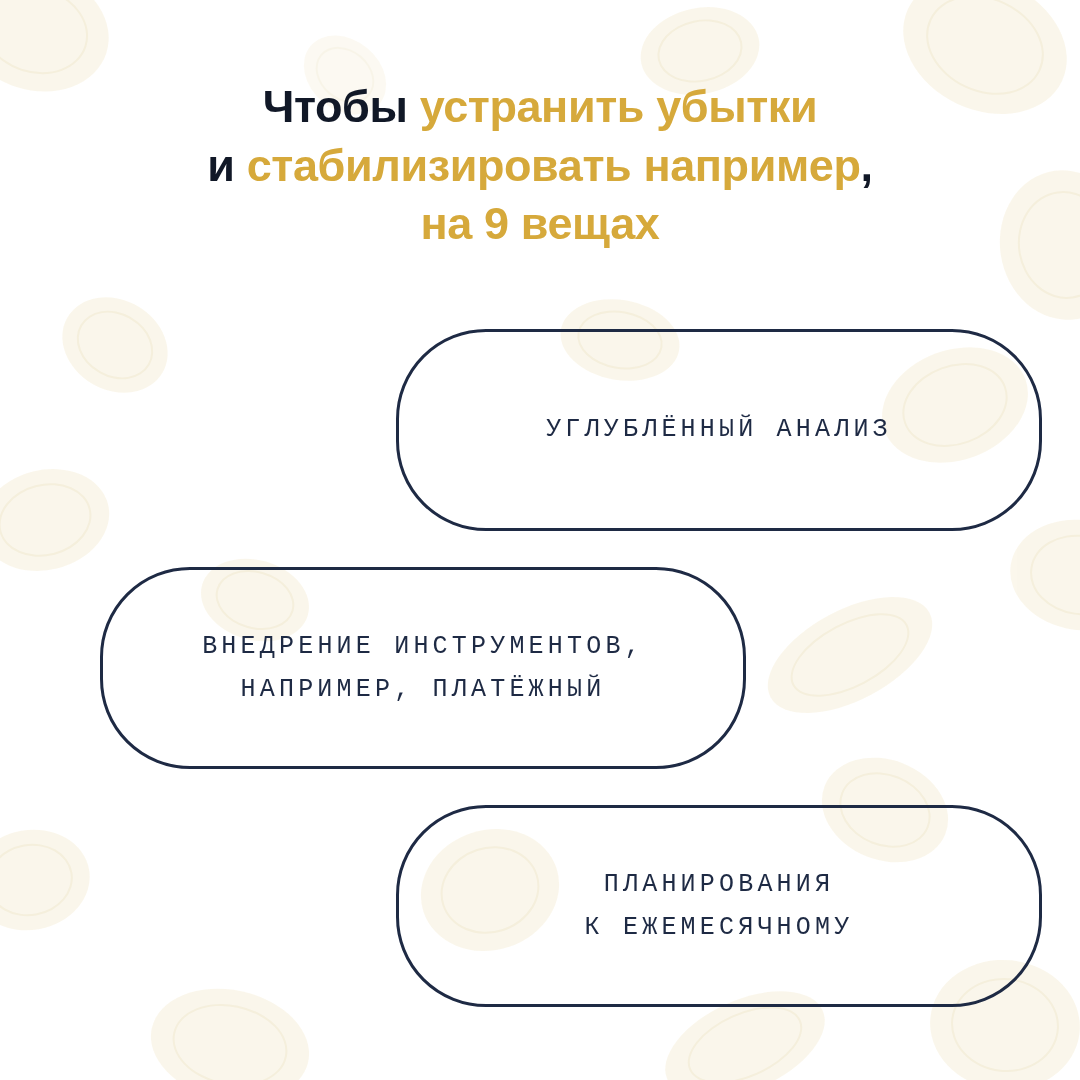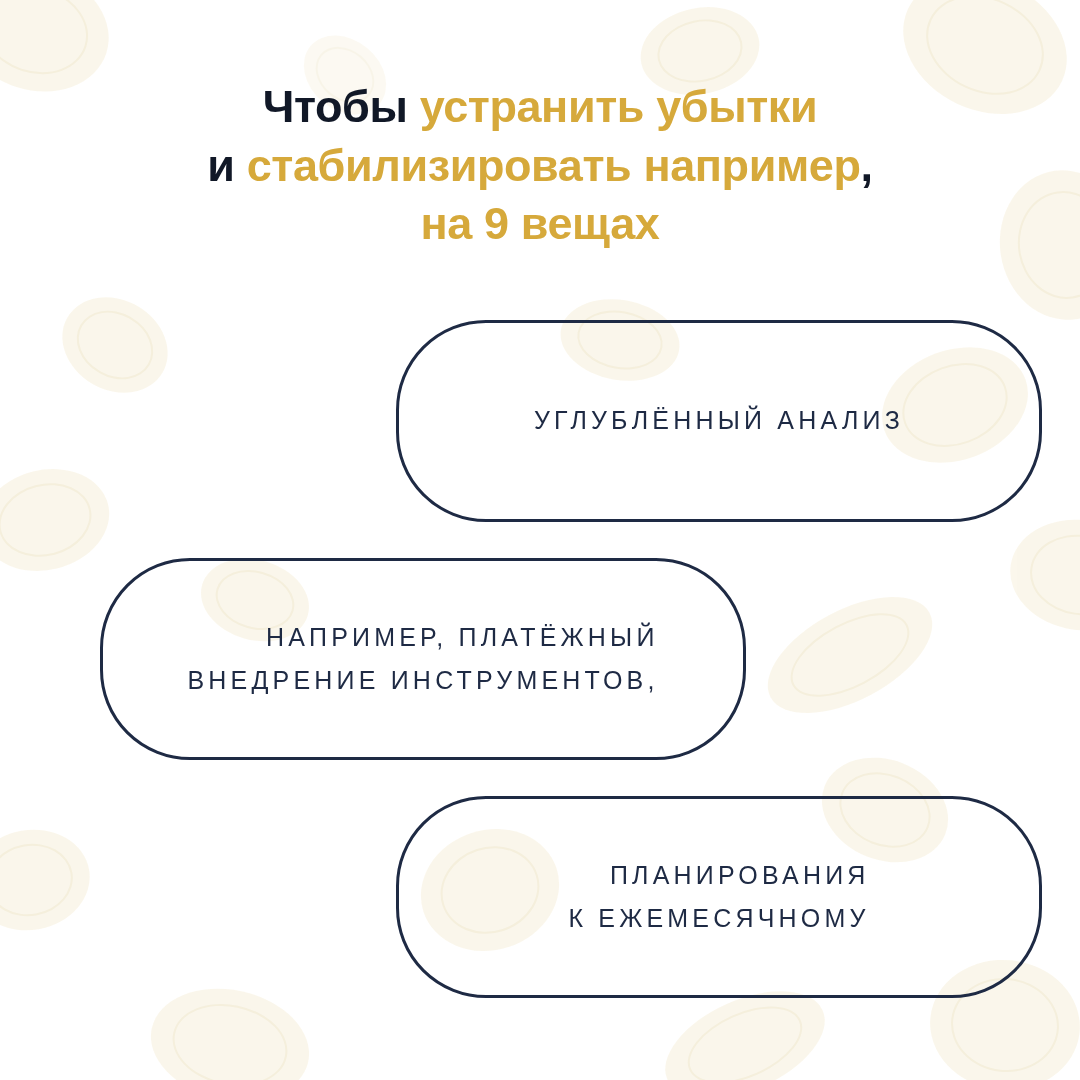--- a/index.html
+++ b/index.html
@@ -39,20 +39,21 @@
   
   #page {
     position: relative;
     z-index: 2;
     width: 1080px;
     height: 1080px;
     box-sizing: border-box;
     padding: 78px 56px 40px 56px;
     display: flex;
     flex-direction: column;
+    gap: 9px;
   }
 
   #headline {
     text-align: center;
     font-weight: bold;
     font-size: 45px;
     line-height: 1.30;
     letter-spacing: -0.4px;
     color: #111827;
     margin: 0 auto;
@@ -69,28 +70,29 @@
     gap: 36px;
   }
 
   .card {
     border: 3px solid #1e2a44;
     border-radius: 90px;
     box-sizing: border-box;
     display: flex;
     align-items: center;
     justify-content: center;
-    text-align: right;
+    text-align: center;
     background: transparent;
     color: #1e2a44;
     font-size: 25px;
     letter-spacing: 4.2px;
     line-height: 1.72;
     text-transform: uppercase;
     padding: 26px 46px;
+    font-family: Liberation Mono, monospace;
   }
   .card .txt { display: block; }
   .card .txt span { display: block; }
 
   .card-1 {
     width: 646px;
     min-height: 202px;
     margin-left: 340px;
   }
   .card-2 {
@@ -175,22 +177,22 @@
   <div id="cards">
 
     <div class="card card-1">
       <span class="txt">
         <span>Углублённый анализ</span>
       </span>
     </div>
 
     <div class="card card-2">
       <span class="txt">
+        <span>Внедрение инструментов,</span>
         <span>например, платёжный</span>
-        <span>Внедрение инструментов,</span>
       </span>
     </div>
 
     <div class="card card-3">
       <span class="txt">
         <span>планирования</span>
         <span>к ежемесячному</span>
       </span>
     </div>
 

